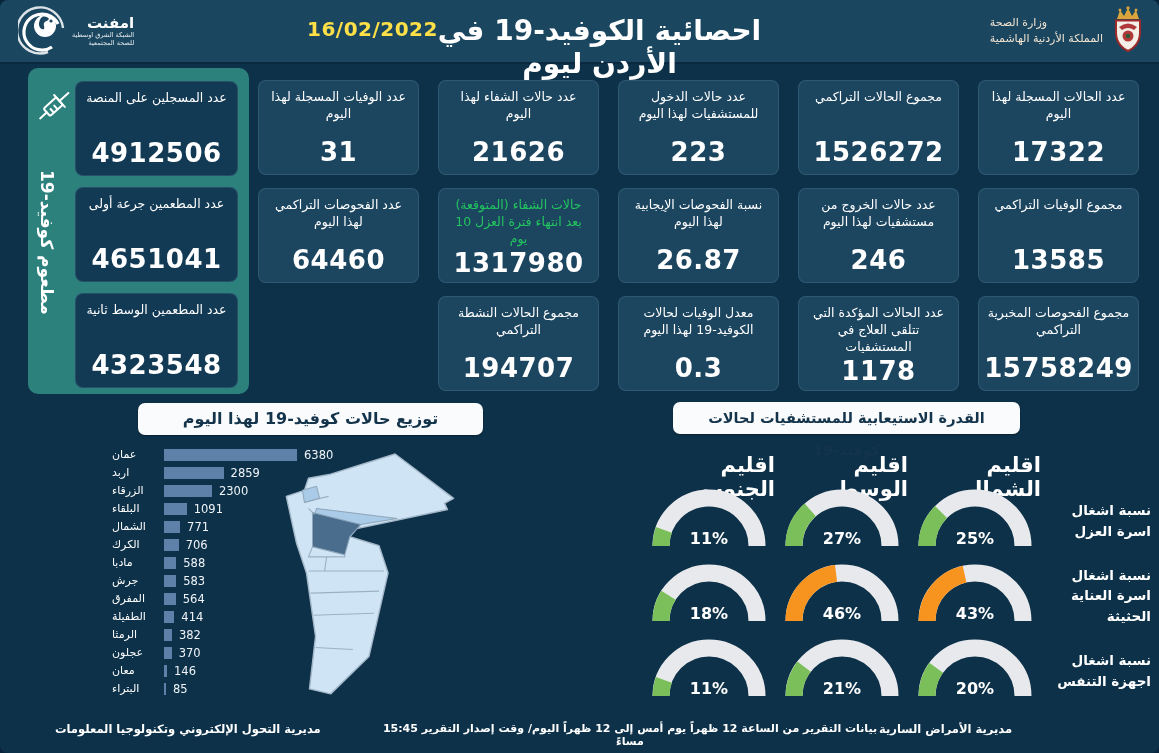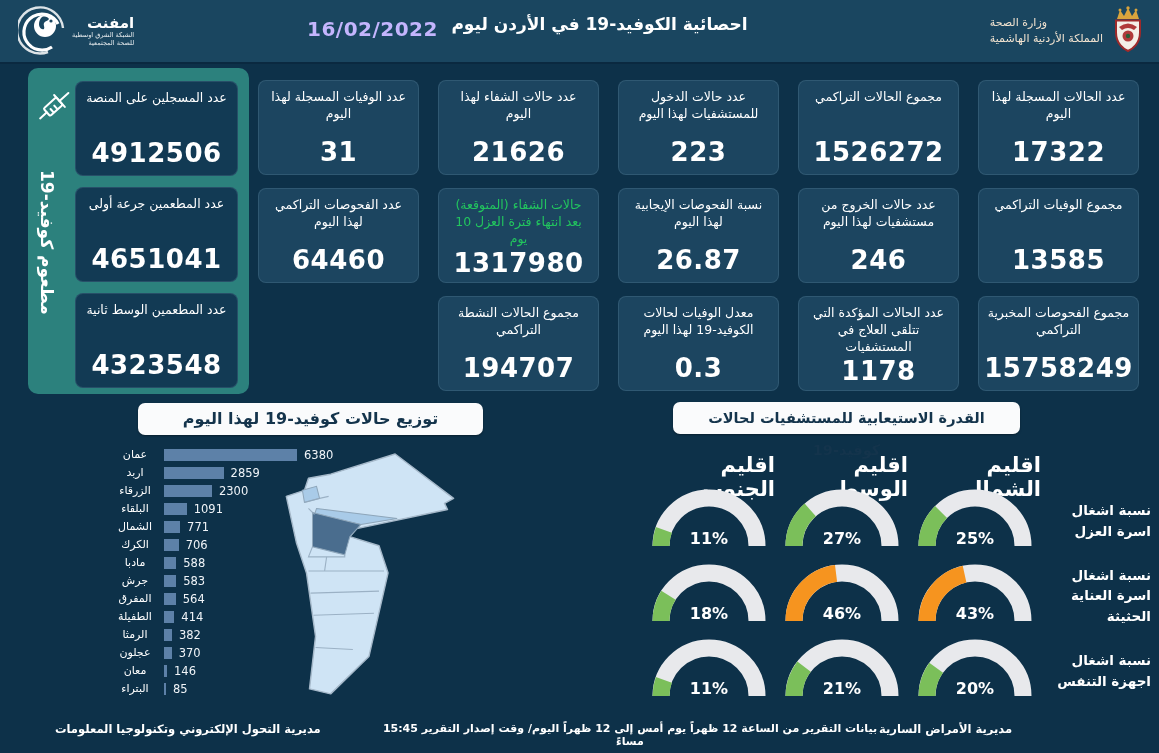--- a/index.html
+++ b/index.html
@@ -1,27 +1,27 @@
 <!DOCTYPE html>
 <html lang="ar"><head>
 <meta charset="utf-8">
 <style>
   html,body{margin:0;padding:0;background:#08243a;}
   .page{position:relative;width:1159px;height:753px;overflow:hidden;
-        background:#0d3149;color:#fff;font-family:"DejaVu Sans",sans-serif;}
+        background:#0d3149;color:#fff;font-family:"DejaVu Sans",sans-serif;border-radius:8px;}
   
   .topbar{position:absolute;top:0;left:0;width:100%;height:62px;background:#1a4660;
           border-bottom:2px solid #0a2940;}
   .emph-logo{position:absolute;left:18px;top:6px;display:flex;align-items:center;gap:6px;}
   .emph-text{direction:rtl;text-align:right;line-height:1.15;}
   .emph-title{font-size:15px;font-weight:bold;}
   .emph-sub{font-size:6.5px;opacity:.9;}
   .hdr-date{position:absolute;left:307px;top:17px;width:120px;font-size:20px;font-weight:bold;
-            color:#c4b5fd;letter-spacing:.5px;}
-  .hdr-title{position:absolute;left:432px;top:14px;width:335px;font-size:17px;font-weight:bold;
+            color:#fde047;letter-spacing:.5px;}
+  .hdr-title{position:absolute;left:432px;top:14px;width:335px;font-size:28px;font-weight:bold;
              direction:rtl;text-align:center;}
   .ministry{position:absolute;right:56px;top:15px;direction:rtl;text-align:left;line-height:1.45;
             color:#f2e3d0;font-size:11px;}
   .crest{position:absolute;right:10px;top:5px;}
   
   .stats-grid{position:absolute;top:80px;right:20px;display:grid;direction:rtl;
               grid-template-columns:repeat(5,161px);grid-auto-rows:95px;gap:13px 19px;}
   .card{background:#1c4560;border:1px solid rgba(140,175,200,.18);border-radius:8px;
         display:flex;flex-direction:column;direction:rtl;text-align:center;overflow:hidden;}
   .card .lbl{padding:8px 7px 0;font-size:12.5px;line-height:1.35;}
@@ -37,21 +37,21 @@
   .syringe{position:absolute;left:4px;top:14px;}
   
   .pill{position:absolute;background:#fafbfc;color:#14344c;font-weight:bold;border-radius:7px;
         text-align:center;direction:rtl;box-shadow:0 1px 2px rgba(0,0,0,.35);}
   .pill-left{left:138px;top:403px;width:345px;height:32px;line-height:32px;font-size:16px;}
   .pill-right{left:673px;top:402px;width:347px;height:32px;line-height:32px;font-size:14.5px;}
   
   .bar-chart{position:absolute;left:112px;top:448px;width:268px;height:247px;
              display:flex;flex-direction:column;justify-content:space-between;}
   .bar-row{display:flex;align-items:center;height:13px;}
-  .bar-label{width:46px;flex:none;direction:rtl;text-align:center;font-size:11px;white-space:nowrap;}
+  .bar-label{width:46px;flex:none;direction:rtl;text-align:left;font-size:11px;white-space:nowrap;}
   .bar{height:12px;background:#5d81a8;margin-left:6px;flex:none;}
   .bar-val{margin-left:7px;font-size:11.5px;color:#f0f4f8;}
   .map-wrap{position:absolute;left:256px;top:450px;}
   
   .gauge-grid{position:absolute;top:447px;right:8px;display:grid;direction:rtl;
               grid-template-columns:110px 133px 133px 133px;grid-template-rows:36px 75px 75px 75px;
               align-items:center;justify-items:center;}
   .region-hdr{font-size:21px;font-weight:bold;direction:rtl;align-self:start;padding-top:6px;}
   .gauge-row-label{justify-self:stretch;direction:rtl;text-align:right;font-size:13.5px;
                    font-weight:bold;line-height:1.5;padding-left:4px;}

